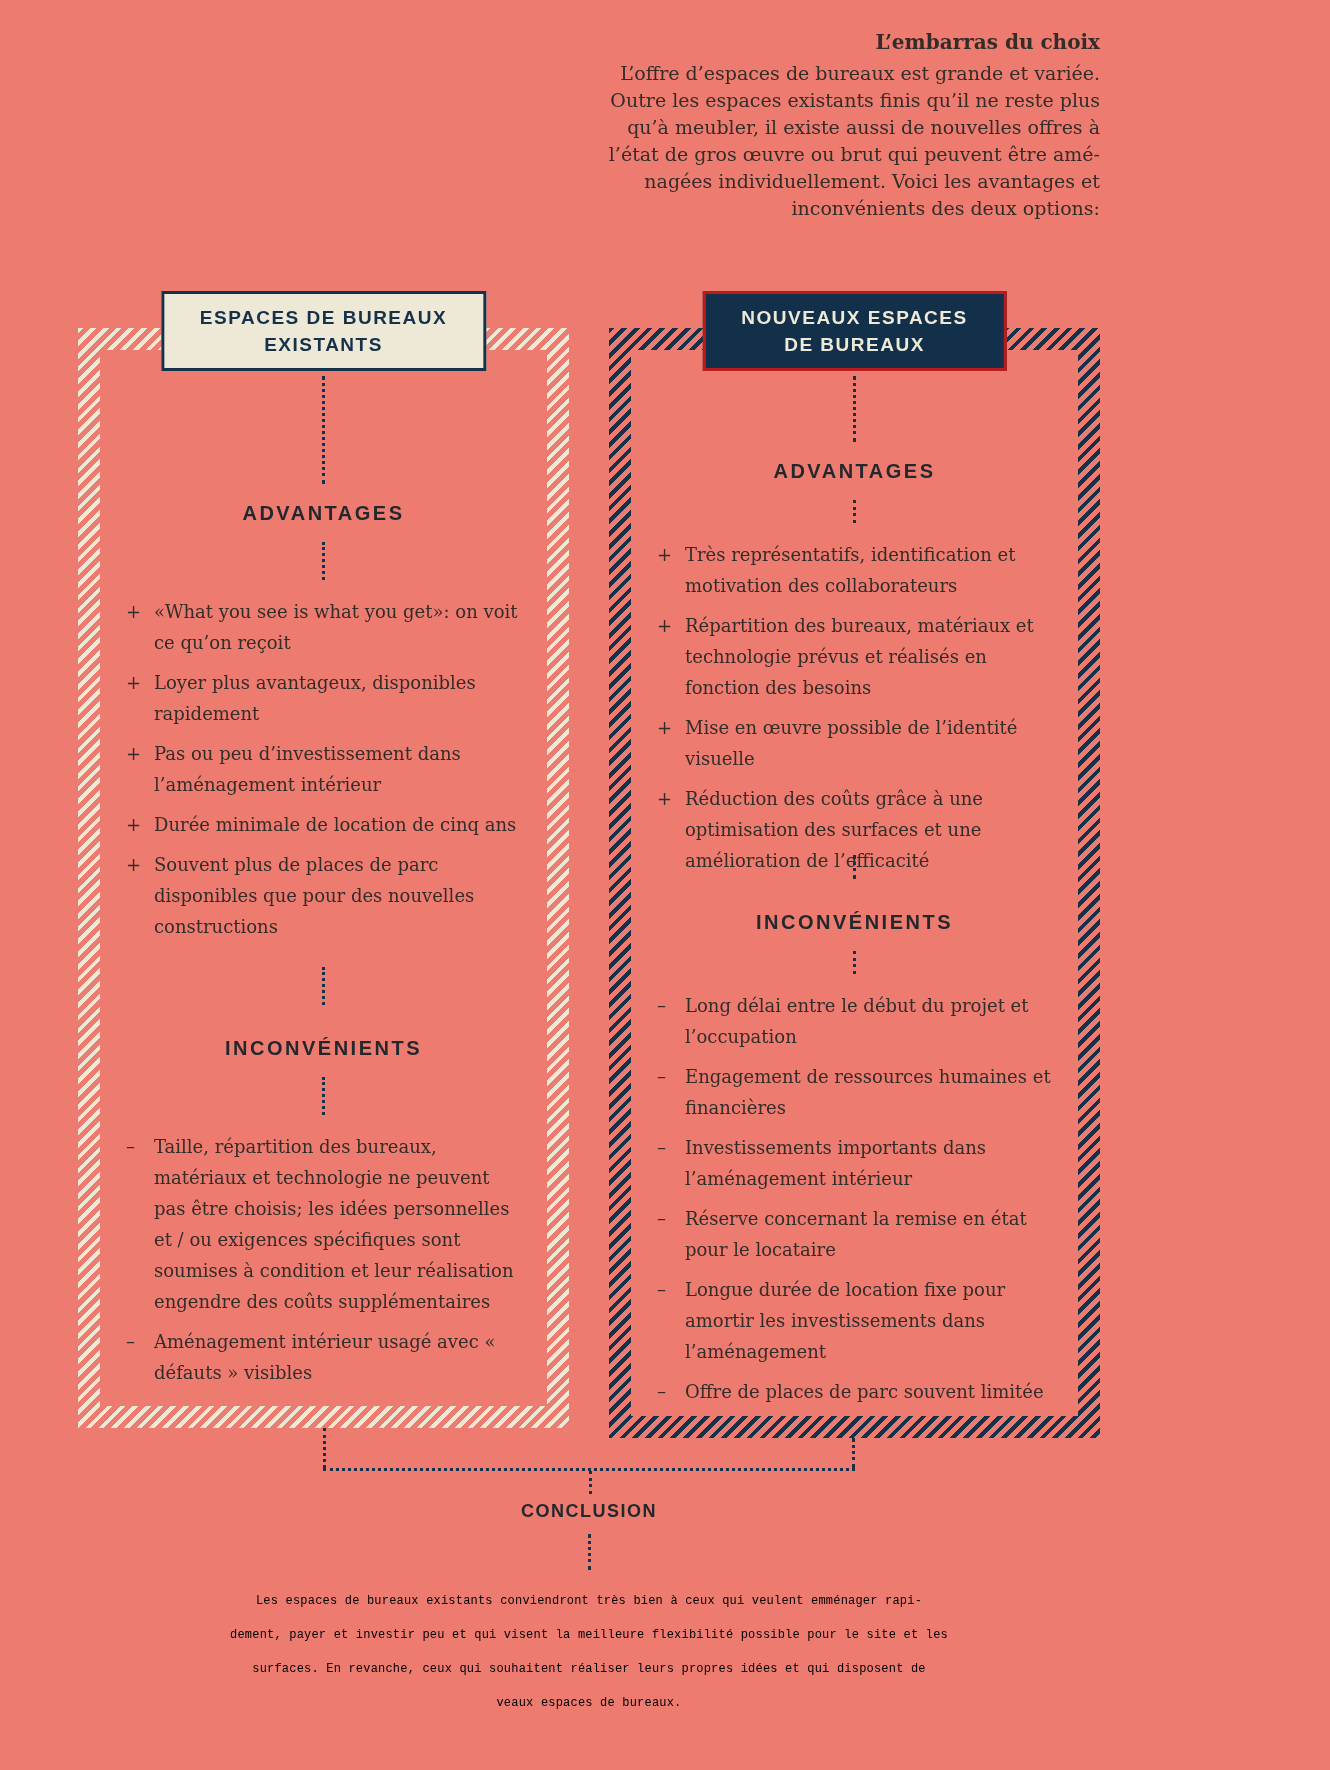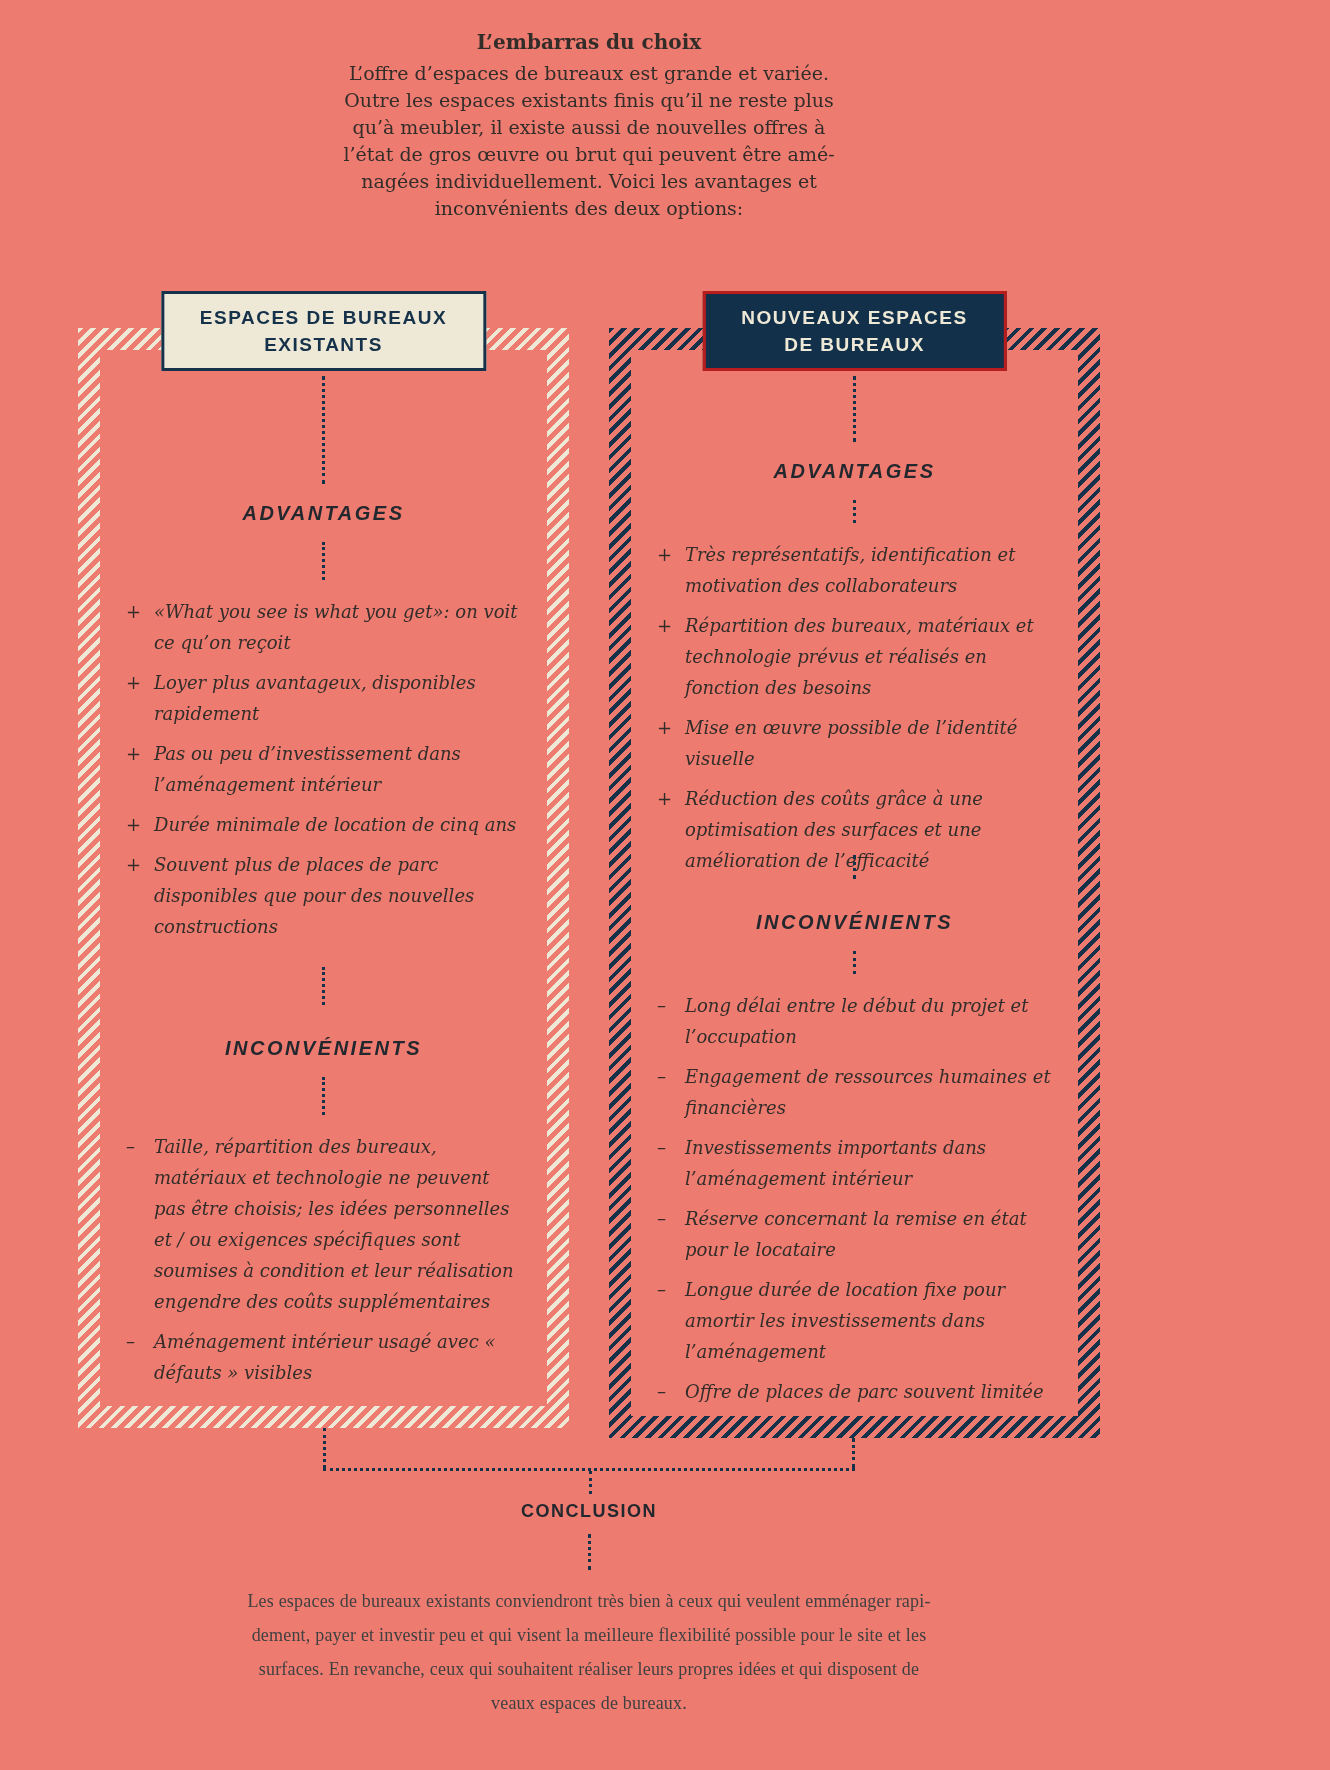--- a/index.html
+++ b/index.html
@@ -5,28 +5,28 @@
   html,body{margin:0;padding:0;}
   body{
     width:1330px;height:1770px;
     background:#ee7b70;
     overflow:hidden;
     font-family:"Liberation Sans",sans-serif;
   }
   .wrap{width:1022px;margin-left:78px;}
 
   
-  .intro{padding-top:28px;text-align:center;font-family:"DejaVu Serif",serif;color:#332d2a;}
+  .intro{padding-top:28px;text-align:right;font-family:"DejaVu Serif",serif;color:#332d2a;}
   .intro-title{font-size:20px;font-weight:bold;line-height:28px;margin-bottom:4px;}
   .intro .line{font-size:19px;line-height:27px;white-space:nowrap;}
 
   
   .columns{display:flex;gap:40px;margin-top:106px;}
   .panel{width:491px;position:relative;}
-  .frame{box-sizing:border-box;padding:22px;font-style:italic;}
+  .frame{box-sizing:border-box;padding:22px;}
   .frame.left-hatch{
     height:1100px;
     background:repeating-linear-gradient(135deg,#eee9d6 0 4px,rgba(0,0,0,0) 4px 9px);
   }
   .frame.right-hatch{
     height:1110px;
     background:repeating-linear-gradient(135deg,#16324b 0 4px,rgba(0,0,0,0) 4px 9px);
   }
   .frame-inner{
     background:#ee7b70;height:100%;box-sizing:border-box;
@@ -63,22 +63,22 @@
   .bracket .stub-left{position:absolute;left:0;top:-10px;height:40px;}
   .bracket .stub-right{position:absolute;right:0;top:0;height:30px;}
   .bracket .hline{position:absolute;left:0;right:0;top:30px;border-top:3px dotted #16324b;}
   .bracket .stub-mid{position:absolute;left:50%;top:33px;height:23px;}
 
   
   .conclusion{margin-top:4px;display:flex;flex-direction:column;align-items:center;text-align:center;}
   .conclusion-heading{font-weight:bold;font-size:18px;line-height:26px;letter-spacing:1.5px;color:#23282e;}
   .v-conc{height:36px;margin:10px 0 14px;}
   .conclusion .cline{
-    font-family:Liberation Serif, serif;font-size:18px;line-height:34px;
-    color:#404040;white-space:nowrap;letter-spacing:0.2px;
+    font-family:Liberation Mono, monospace;font-size:12px;line-height:34px;
+    color:#000000;white-space:nowrap;letter-spacing:0.2px;
   }
 </style>
 </head>
 <body>
 
 <div class="wrap">
 
   <div class="intro">
     <div class="intro-title">L’embarras du choix</div>
     <div>

